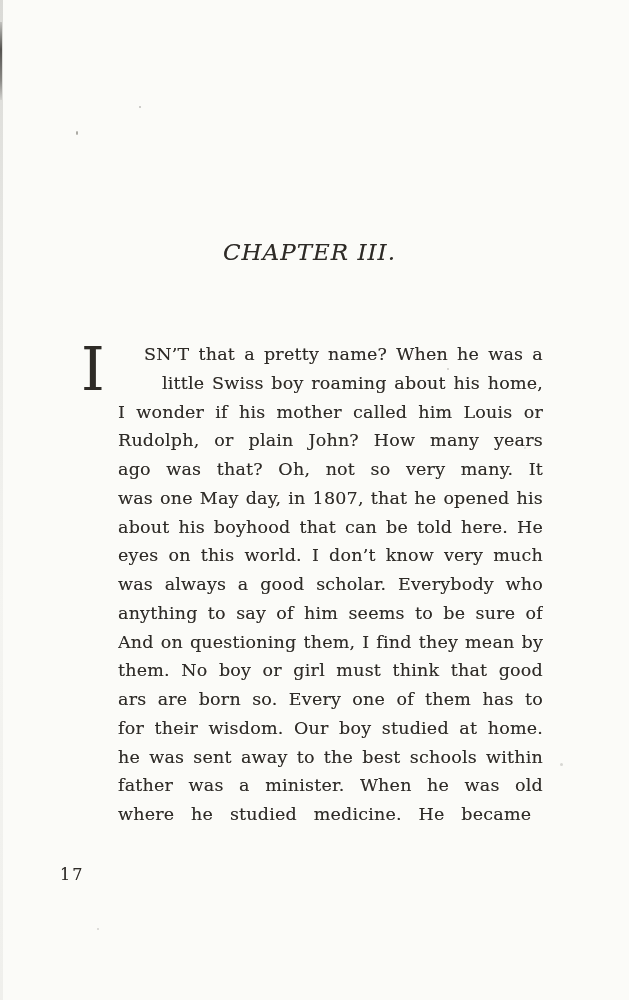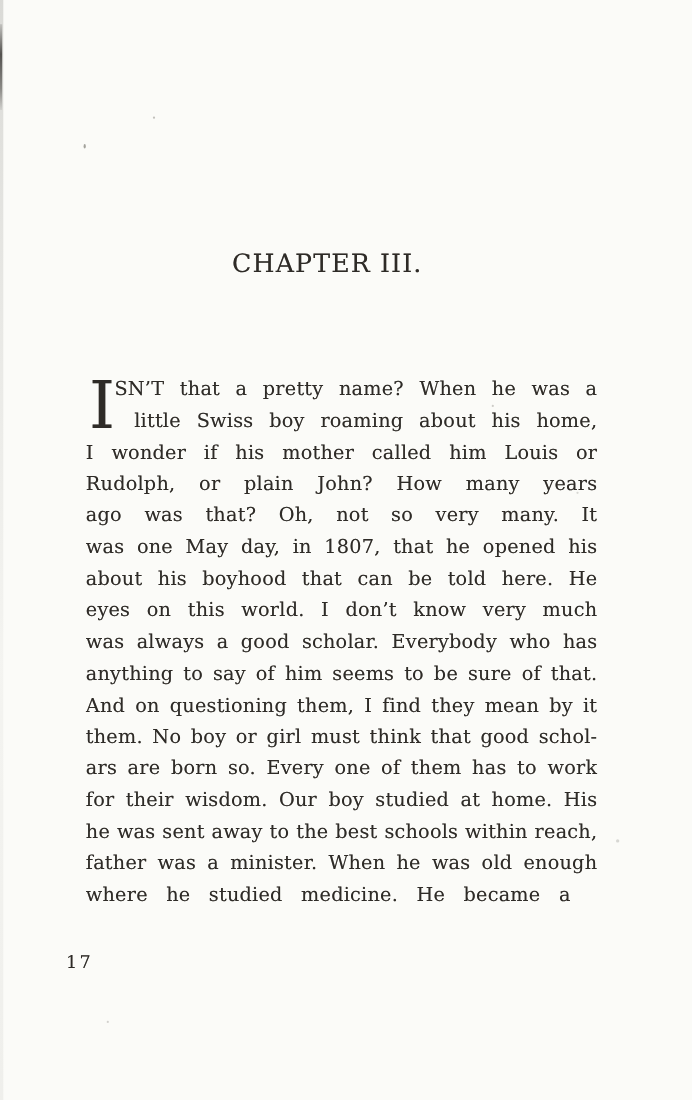--- a/index.html
+++ b/index.html
@@ -30,38 +30,39 @@
     background: #86847e; opacity: 0.5; }
   .speck.s1 { left: 76px;  top: 131px; width:2px; height:4px; opacity:.75; }
   .speck.s2 { left: 139px; top: 106px; width:2px; height:2px; }
   .speck.s3 { left: 447px; top: 368px; width:2px; height:2px; opacity:.4; }
   .speck.s4 { left: 560px; top: 763px; opacity:.3; }
   .speck.s5 { left: 97px;  top: 928px; width:2px; height:2px; opacity:.35; }
   .speck.s6 { left: 524px; top: 447px; width:2px; height:2px; opacity:.3; }
 
   .chapter {
     position: absolute; top: 229px; left: 78px; width: 465px;
-    margin: 0; text-align: center; font-weight: normal;
+    margin: 12px; text-align: center; font-weight: normal;
     font-size: 23px; line-height: 23px; letter-spacing: 1px;
     transform: translateX(-13px);
+    font-style: italic;
   }
   .subtitle {
     position: absolute; top: 290px; left: 78px; width: 465px;
     margin: 0; text-align: center; font-weight: normal;
     font-size: 14.5px; line-height: 15px; letter-spacing: 1.2px;
     word-spacing: 4px;
     transform: translateX(-13px);
   }
   .body-block {
     position: absolute; top: 340px; left: 78px; width: 465px;
     font-size: 17.5px; line-height: 28.75px; letter-spacing: 0.2px;
   }
   .line {
     height: 28.75px; overflow: hidden;
-    text-align: justify; text-align-last: justify;
+    text-align: justify; text-align-last: justify; margin-left: 40px;
   }
   .opening { position: relative; }
   .dropcap {
     position: absolute; left: 3px; top: -1px;
     font-size: 60px; line-height: 60px;
   }
   .line-first  { padding-left: 26px; }
   .line-second { padding-left: 44px; }
   .line-last   { text-align: left; text-align-last: left; word-spacing: 11px; }
   .pageno {

